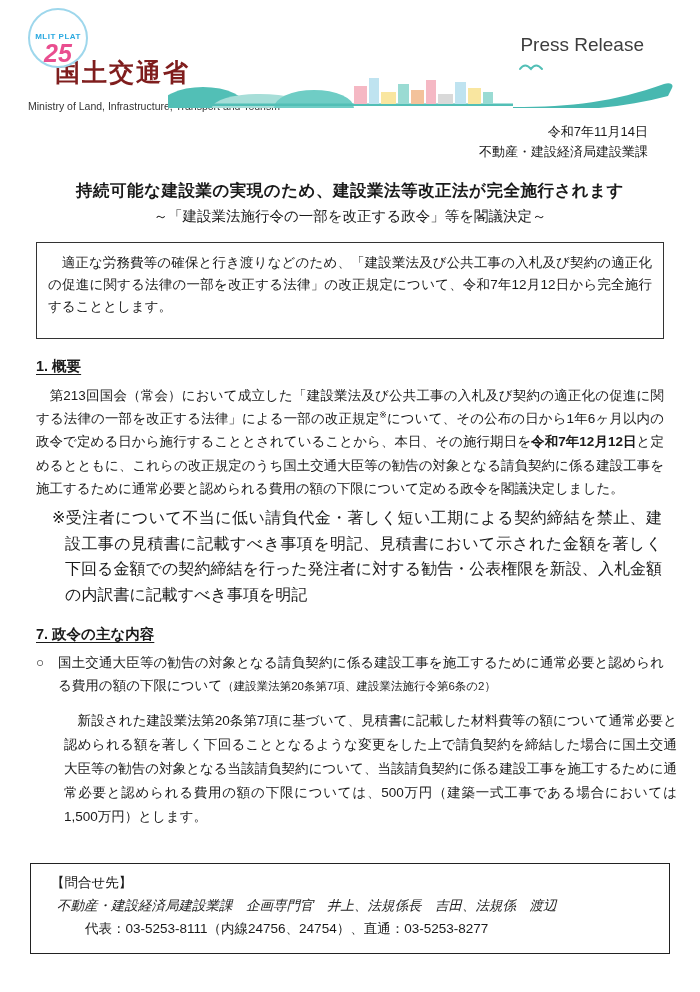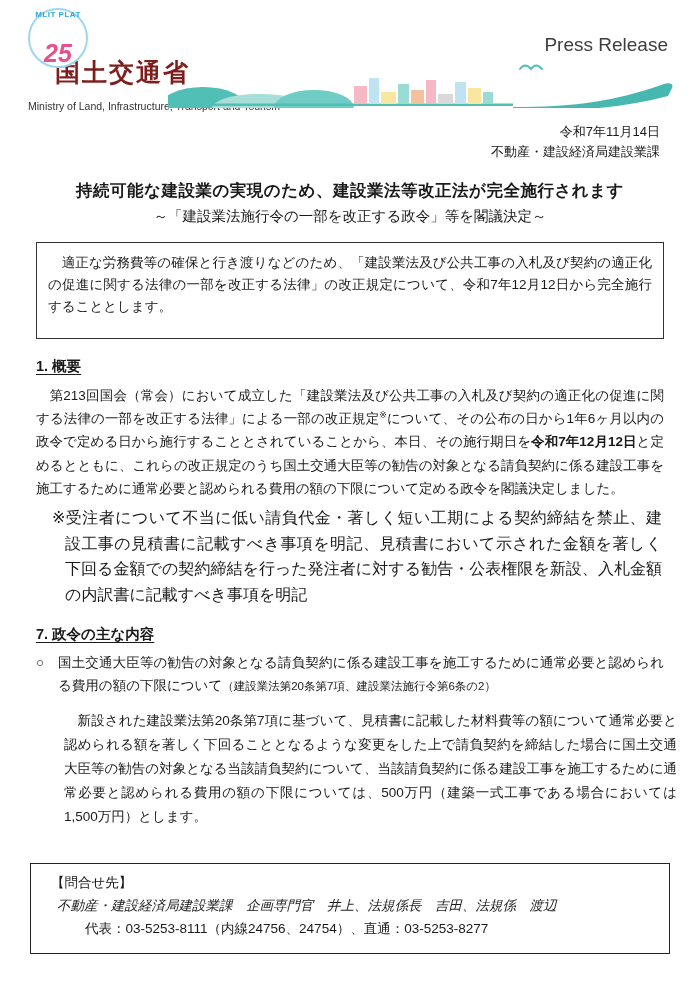--- a/index.html
+++ b/index.html
@@ -4,31 +4,31 @@
 <style>
   * { margin:0; padding:0; box-sizing:border-box; }
   html,body { background:#e9e9e9; }
   body { font-family:"Liberation Sans","DejaVu Sans",sans-serif; color:#1a1a1a; }
   .page { position:relative; width:700px; height:992px; margin:0 auto; background:#ffffff; overflow:hidden; }
 
   
   .header { position:relative; height:118px; }
   .logo { position:absolute; left:28px; top:8px; width:60px; height:60px; border-radius:50%;
           border:2px solid #9ed7ec; background:#fff; display:flex; flex-direction:column;
-          align-items:center; justify-content:space-between; z-index:2; }
+          align-items:center; justify-content:flex-end; z-index:2; }
   .logo-org { font-size:8px; font-weight:bold; color:#2aa9e0; letter-spacing:.5px; }
   .logo-25 { font-size:25px; font-weight:bold; font-style:italic; color:#e94e8f; line-height:1; }
   .ministry-name { position:absolute; left:55px; top:56px; font-size:25px; font-weight:bold;
                    color:#7f1d1d; letter-spacing:2px; z-index:1; }
   .ministry-en { position:absolute; left:28px; top:100px; font-size:10.5px; color:#333; }
-  .press-release { position:absolute; right:32px; top:34px; font-size:19px; color:#3d3d3d; z-index:3; }
+  .press-release { position:absolute; right:56px; top:34px; font-size:19px; color:#3d3d3d; z-index:3; }
   .banner { position:absolute; left:168px; top:56px; width:532px; height:52px; }
 
   
-  .meta { text-align:right; padding-right:40px; margin-top:4px; font-size:13px; line-height:1.55; }
+  .meta { text-align:right; padding-right:52px; margin-top:4px; font-size:13px; line-height:1.55; }
 
   
   .title-block { text-align:center; margin-top:18px; }
   .title-main { font-size:16.5px; font-weight:bold; letter-spacing:.5px; }
   .title-sub { font-size:14.5px; margin-top:5px; }
 
   
   .summary-box { margin:16px 36px 0; border:1.6px solid #333; padding:9px 11px 20px;
                  font-size:13.5px; line-height:1.62; text-align:justify; }
 

